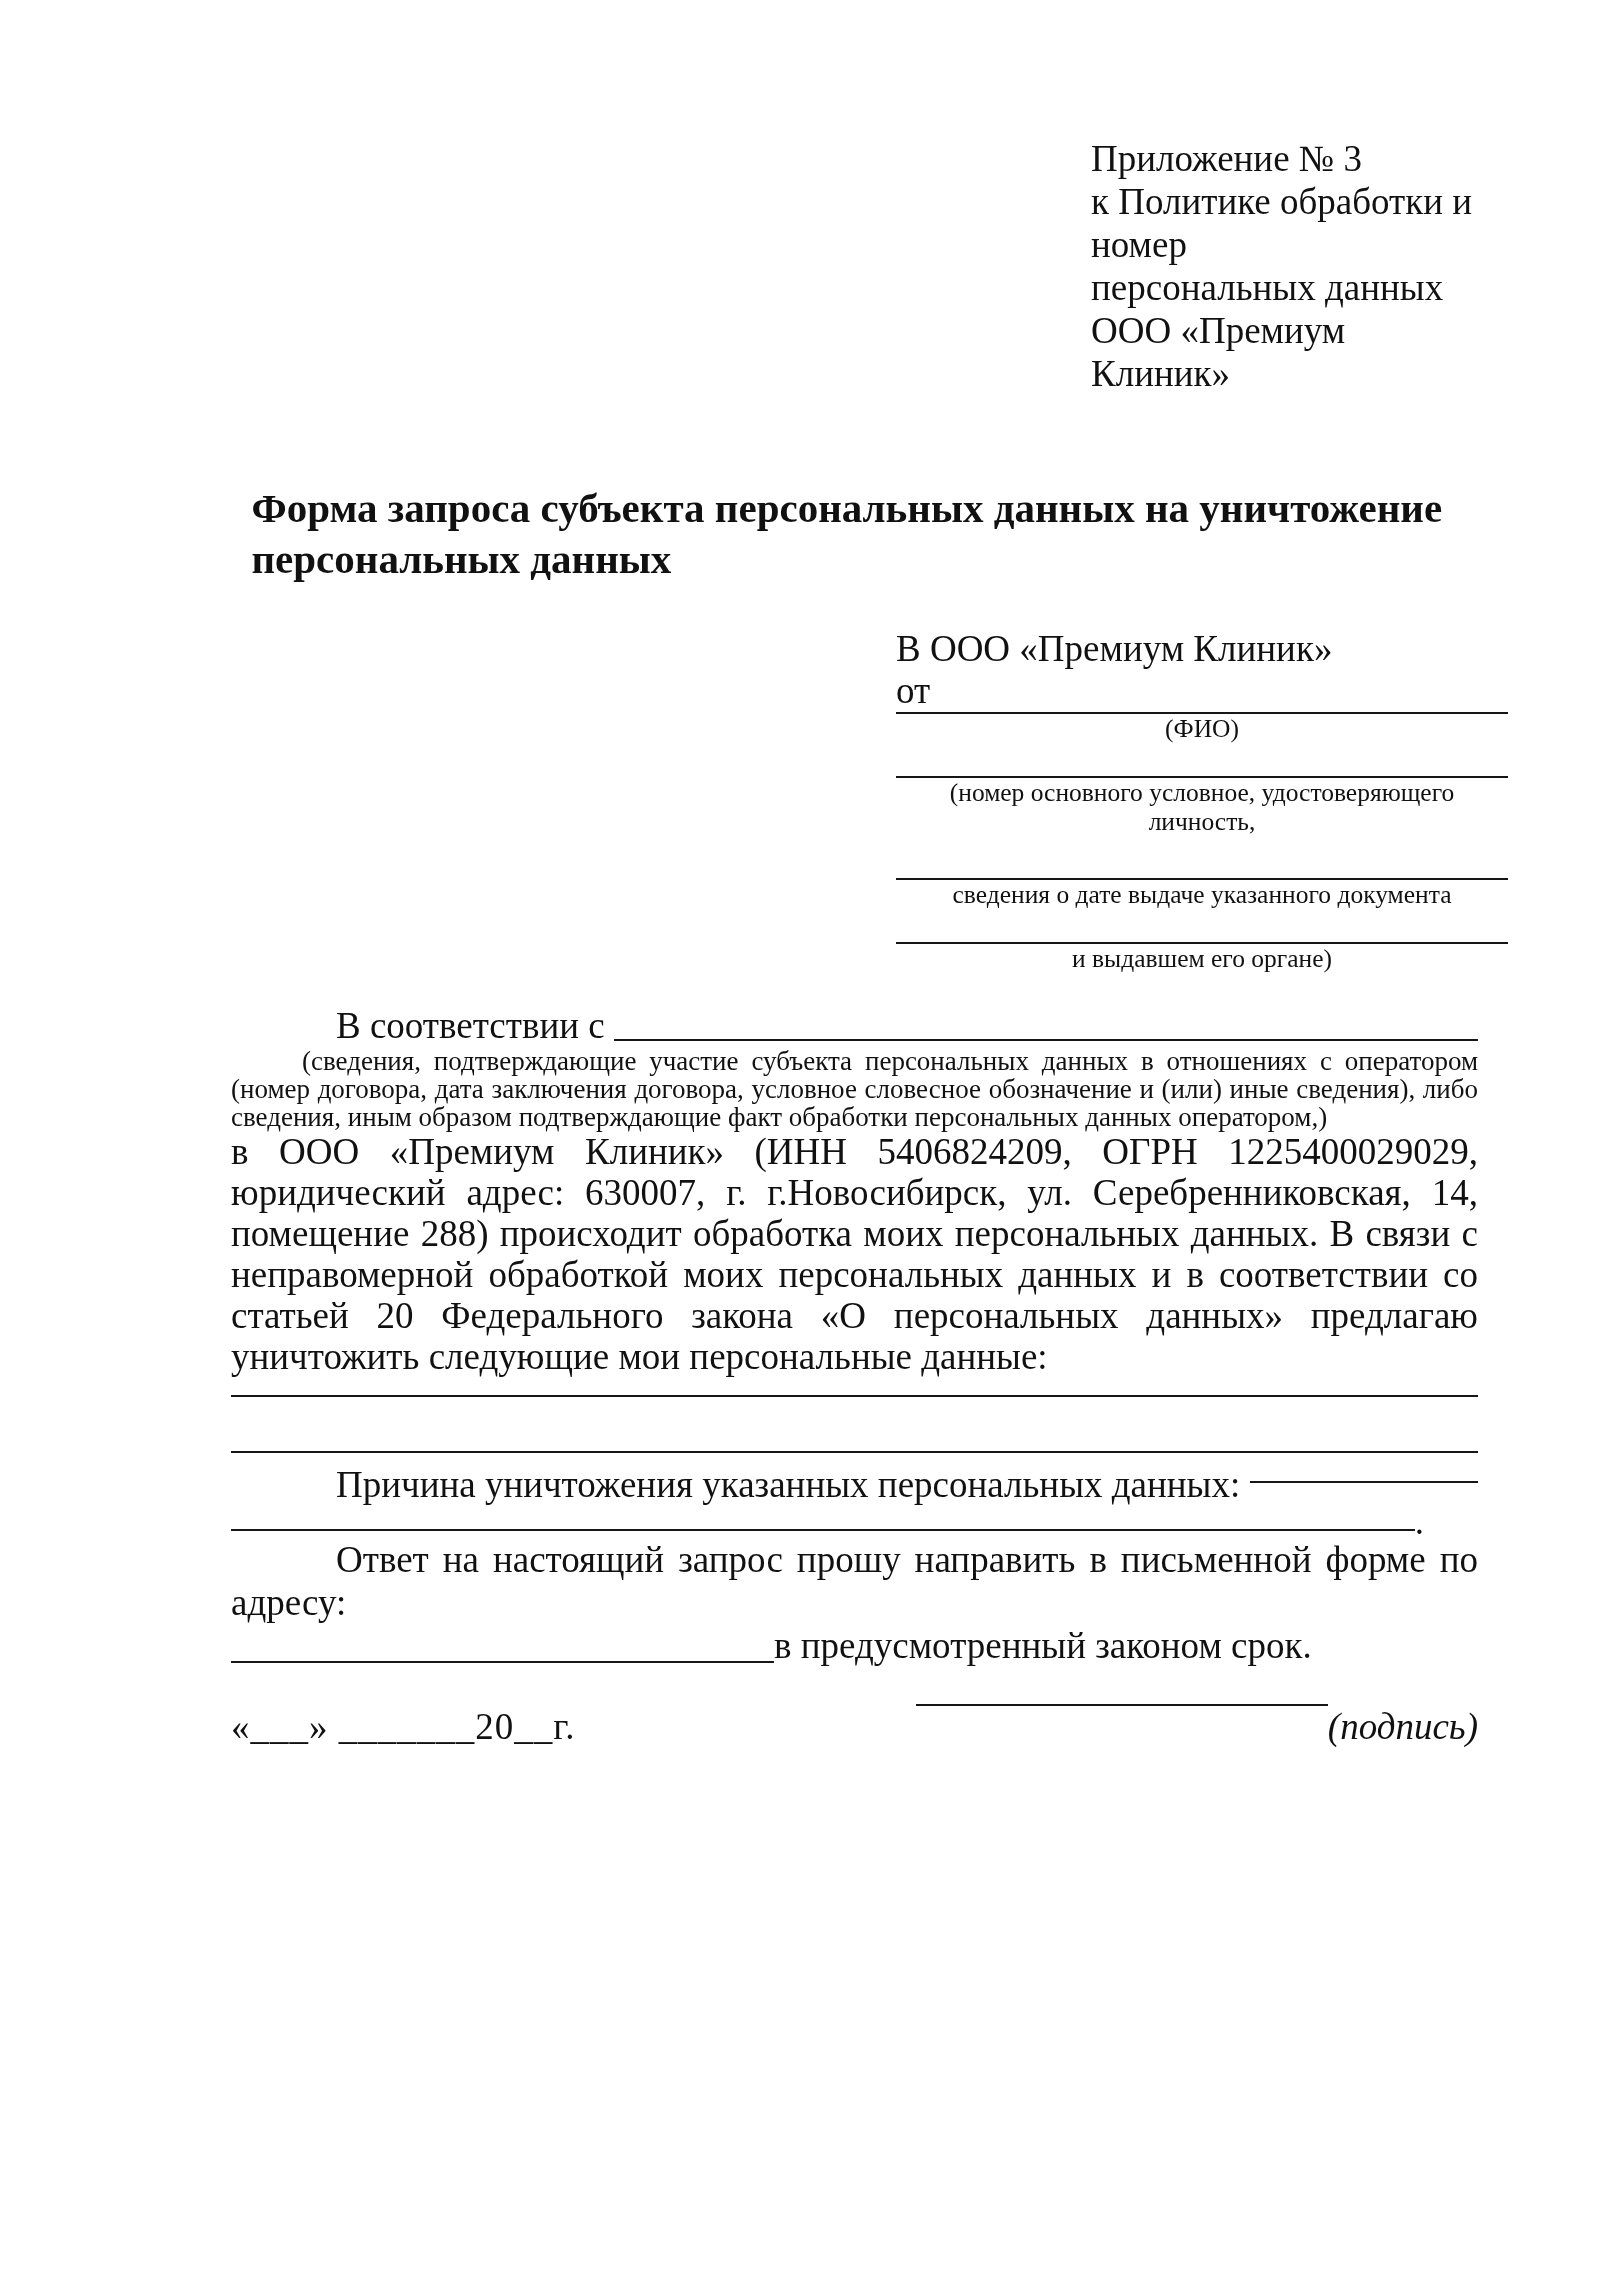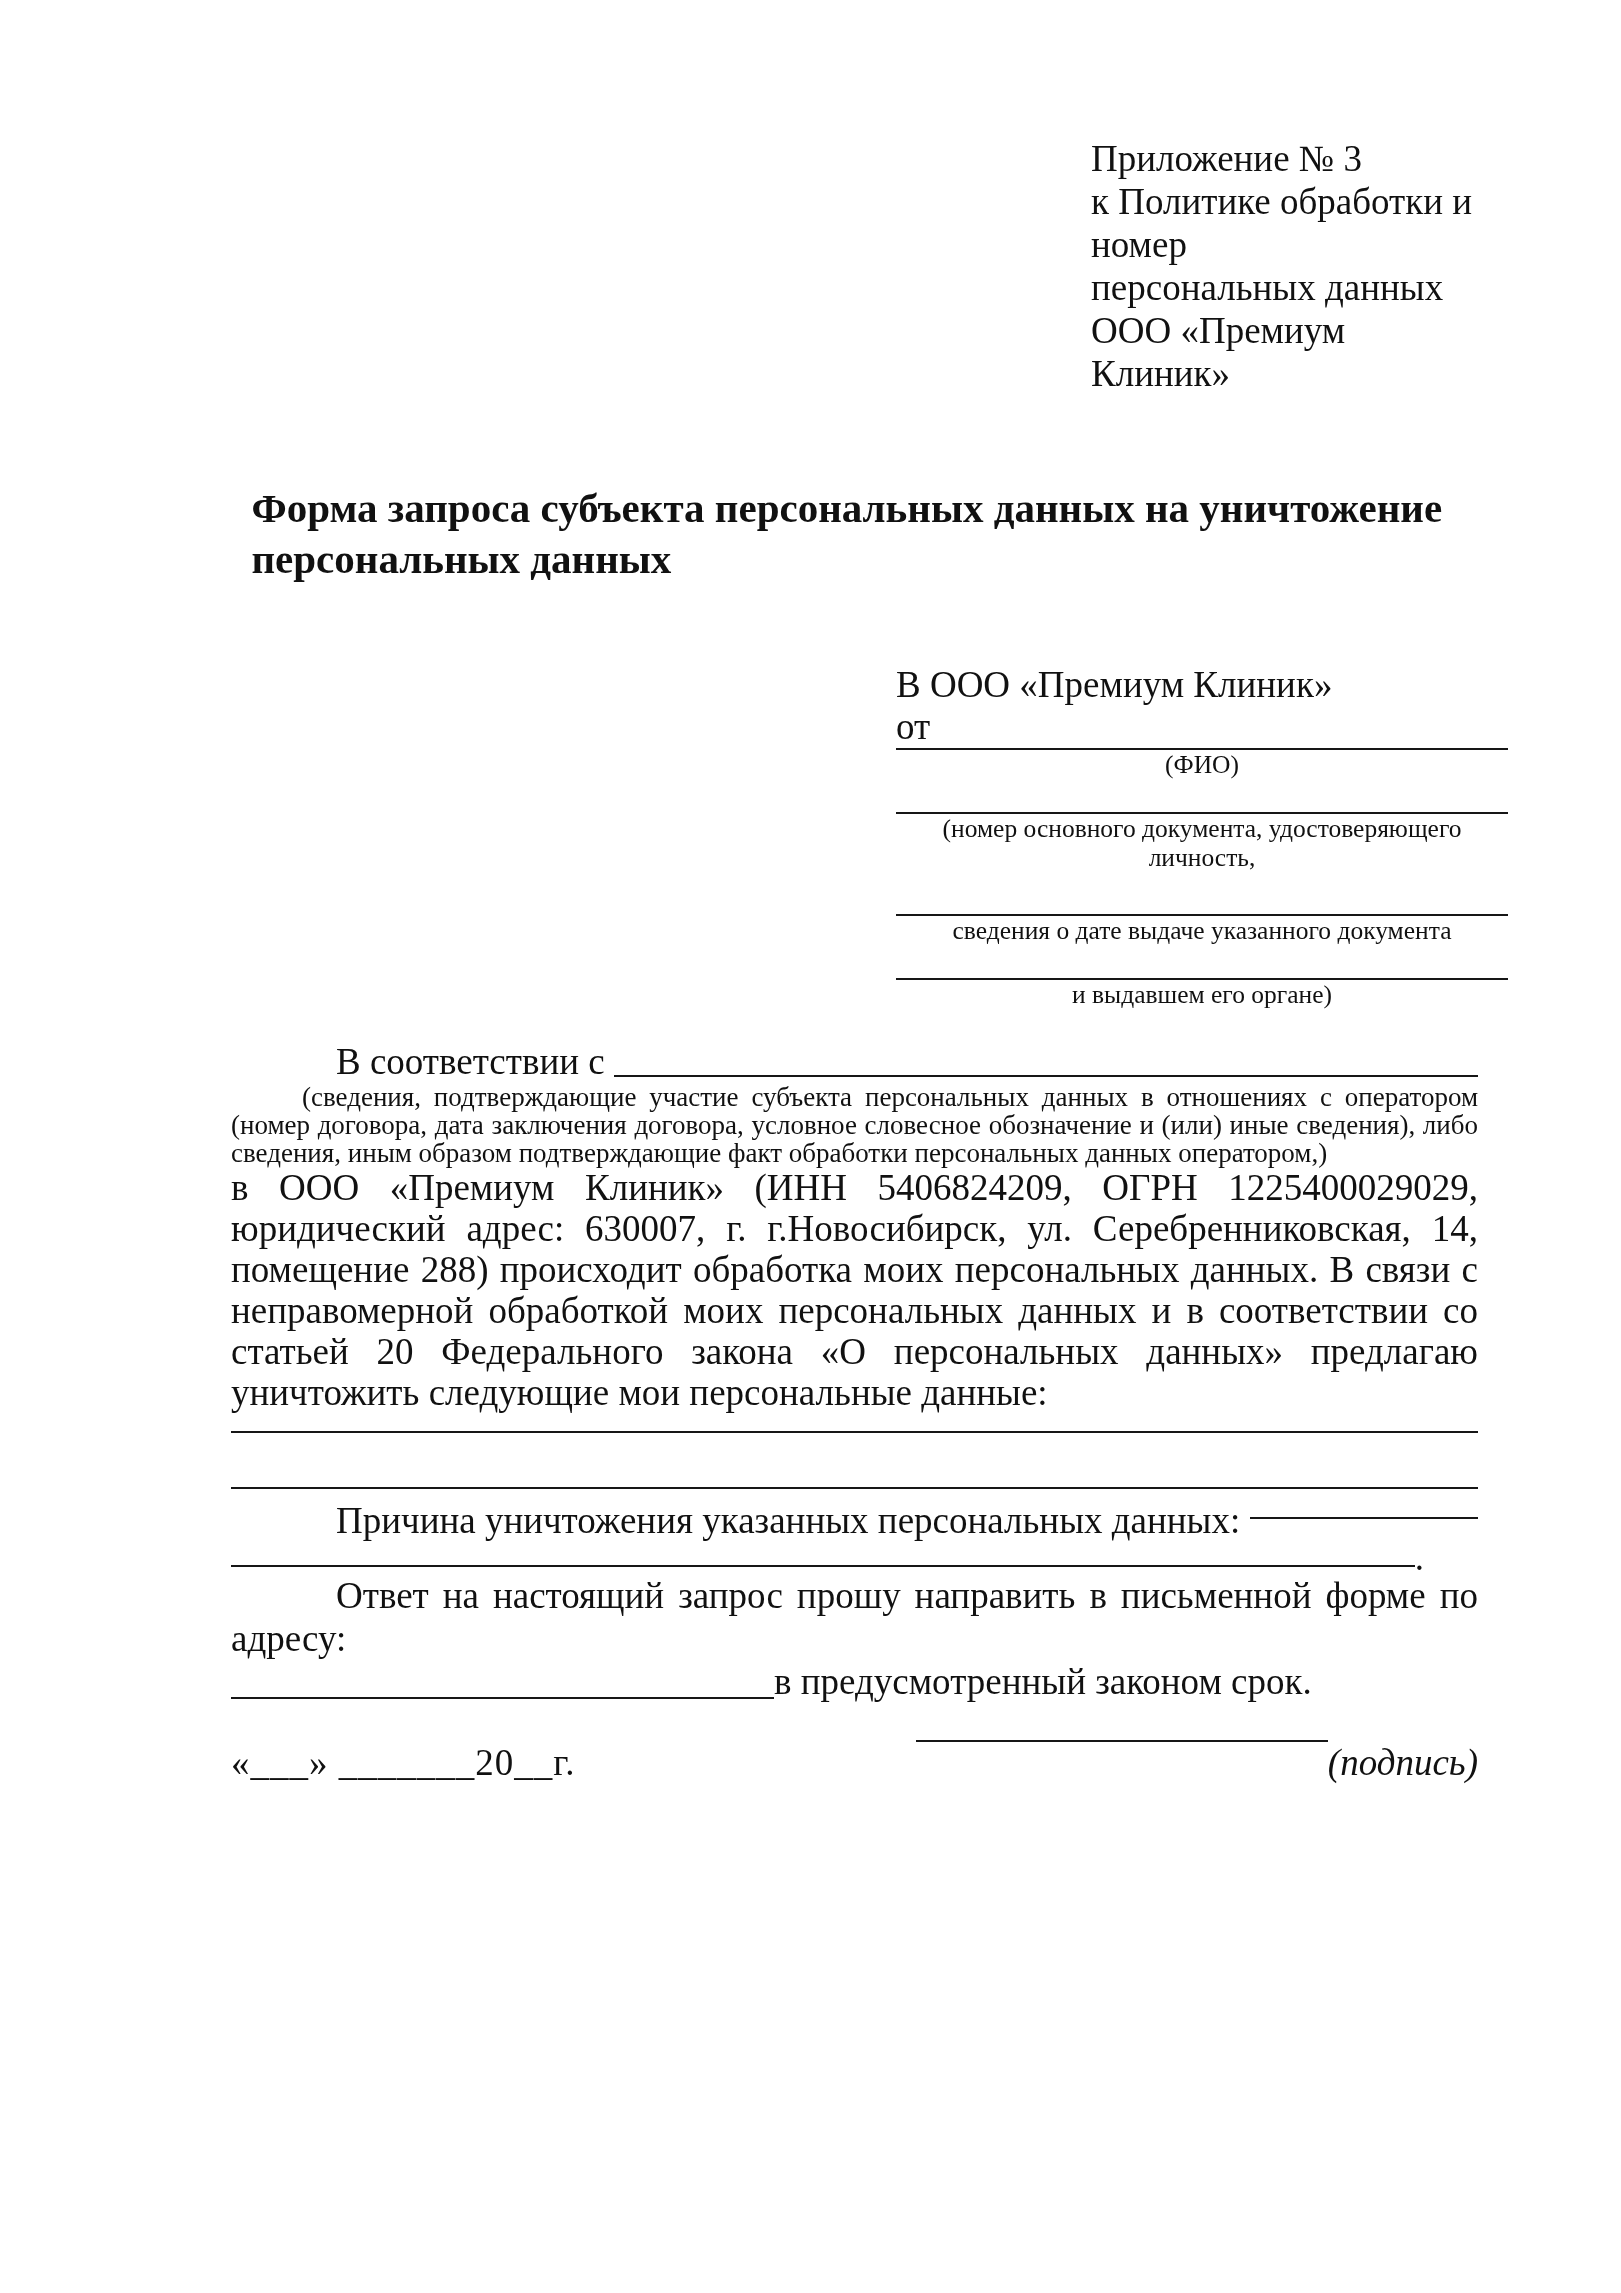--- a/index.html
+++ b/index.html
@@ -30,21 +30,21 @@
     width: 1206px;
     text-align: left;
     font-weight: bold;
     font-size: 41px;
     line-height: 51px;
   }
   
   .addressee {
     margin-left: 665px;
     width: 612px;
-    margin-top: 78px;
+    margin-top: 42px;
   }
   .addressee .to-line { line-height: 43px; }
   .addressee .from-label { line-height: 42px; }
   .field .uline {
     height: 0;
     border-bottom: 2.9px solid #161616;
   }
   .field .cap {
     font-size: 25.5px;
     line-height: 29px;
@@ -169,21 +169,21 @@
     <div class="to-line">В ООО «Премиум Клиник»</div>
     <div class="from-label">от</div>
 
     <div class="field f1">
       <div class="uline"></div>
       <div class="cap">(ФИО)</div>
     </div>
 
     <div class="field f2">
       <div class="uline"></div>
-      <div class="cap">(номер основного документа, удостоверяющего личность,</div>
+      <div class="cap">(номер основного условное, удостоверяющего личность,</div>
     </div>
 
     <div class="field f3">
       <div class="uline"></div>
       <div class="cap">сведения о дате выдаче указанного документа</div>
     </div>
 
     <div class="field f4">
       <div class="uline"></div>
       <div class="cap">и выдавшем его органе)</div>

